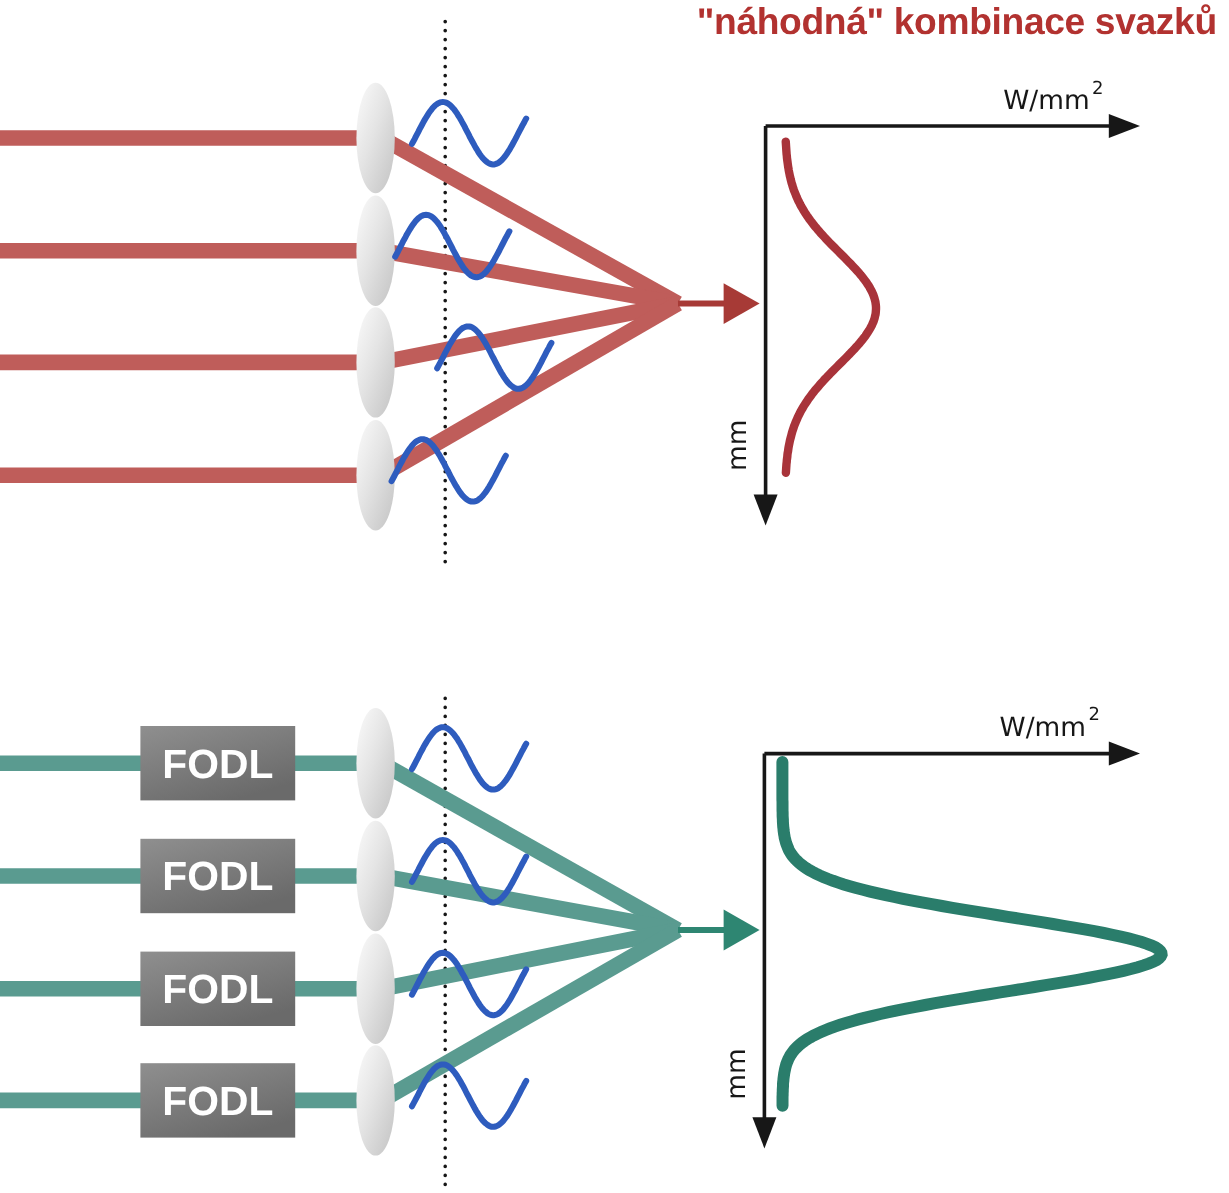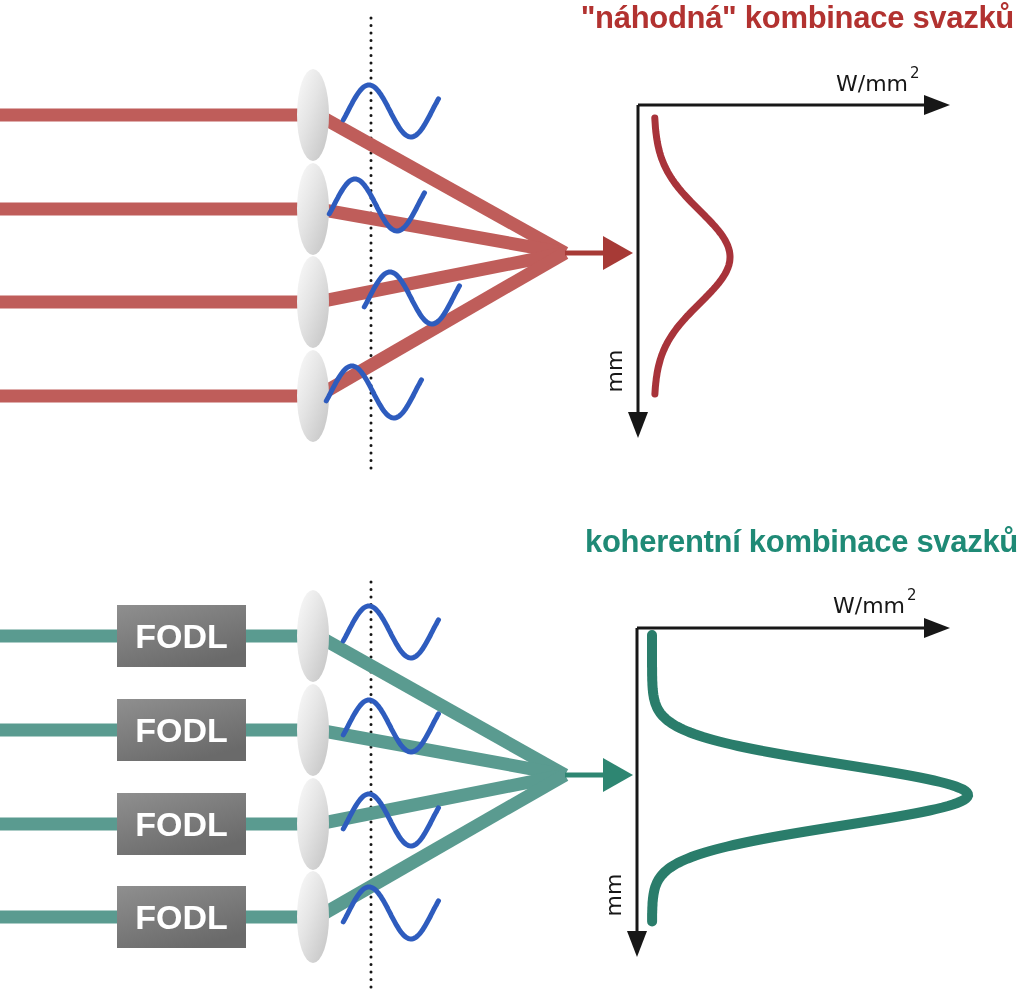--- a/index.html
+++ b/index.html
@@ -94,15 +94,14 @@
         <polygon points="637,957 627,931 647,931" fill="#171717"></polygon>
         <text x="905" y="613" text-anchor="end" class="axis-label">W/mm</text>
         <text x="907" y="600" class="axis-sup">2</text>
         <text x="621" y="895" text-anchor="middle" class="axis-label" transform="rotate(-90 621 895)">mm</text>
         <polyline points="652.0,635.0 652.0,636.5 652.0,638.0 652.0,639.5 652.0,641.0 652.0,642.5 652.0,644.0 652.0,645.5 652.0,647.0 652.0,648.5 652.0,650.0 652.0,651.5 652.0,653.0 652.0,654.5 652.0,656.0 652.0,657.5 652.0,659.0 652.0,660.5 652.0,662.0 652.0,663.5 652.0,665.0 652.0,666.5 652.1,668.0 652.1,669.5 652.1,671.0 652.1,672.5 652.1,674.0 652.1,675.5 652.2,677.0 652.2,678.5 652.2,680.0 652.3,681.5 652.4,683.0 652.4,684.5 652.5,686.0 652.6,687.5 652.7,689.0 652.9,690.5 653.0,692.0 653.2,693.5 653.4,695.0 653.7,696.5 653.9,698.0 654.3,699.5 654.7,701.0 655.1,702.5 655.6,704.0 656.2,705.5 656.8,707.0 657.5,708.5 658.3,710.0 659.3,711.5 660.3,713.0 661.5,714.5 662.8,716.0 664.3,717.5 665.9,719.0 667.7,720.5 669.7,722.0 671.9,723.5 674.3,725.0 677.0,726.5 679.9,728.0 683.0,729.5 686.5,731.0 690.2,732.5 694.2,734.0 698.6,735.5 703.2,737.0 708.2,738.5 713.5,740.0 719.2,741.5 725.2,743.0 731.6,744.5 738.2,746.0 745.3,747.5 752.6,749.0 760.3,750.5 768.2,752.0 776.5,753.5 785.0,755.0 793.8,756.5 802.7,758.0 811.8,759.5 821.1,761.0 830.5,762.5 839.9,764.0 849.4,765.5 858.8,767.0 868.1,768.5 877.4,770.0 886.4,771.5 895.2,773.0 903.8,774.5 912.0,776.0 919.8,777.5 927.1,779.0 934.0,780.5 940.4,782.0 946.2,783.5 951.4,785.0 955.9,786.5 959.7,788.0 962.9,789.5 965.3,791.0 966.9,792.5 967.8,794.0 968.0,795.5 967.3,797.0 965.9,798.5 963.8,800.0 960.9,801.5 957.2,803.0 952.9,804.5 948.0,806.0 942.4,807.5 936.2,809.0 929.5,810.5 922.3,812.0 914.6,813.5 906.5,815.0 898.1,816.5 889.4,818.0 880.4,819.5 871.2,821.0 861.9,822.5 852.5,824.0 843.1,825.5 833.6,827.0 824.2,828.5 814.9,830.0 805.7,831.5 796.7,833.0 787.9,834.5 779.3,836.0 771.0,837.5 762.9,839.0 755.1,840.5 747.7,842.0 740.6,843.5 733.7,845.0 727.3,846.5 721.2,848.0 715.4,849.5 710.0,851.0 704.9,852.5 700.1,854.0 695.6,855.5 691.5,857.0 687.7,858.5 684.2,860.0 680.9,861.5 677.9,863.0 675.2,864.5 672.7,866.0 670.4,867.5 668.3,869.0 666.5,870.5 664.8,872.0 663.3,873.5 661.9,875.0 660.7,876.5 659.6,878.0 658.6,879.5 657.8,881.0 657.0,882.5 656.4,884.0 655.8,885.5 655.2,887.0 654.8,888.5 654.4,890.0 654.1,891.5 653.8,893.0 653.5,894.5 653.3,896.0 653.1,897.5 652.9,899.0 652.8,900.5 652.6,902.0 652.5,903.5 652.5,905.0 652.4,906.5 652.3,908.0 652.3,909.5 652.2,911.0 652.2,912.5 652.1,914.0 652.1,915.5 652.1,917.0 652.1,918.5 652.1,920.0 652.1,921.5" fill="none" stroke="#2a7d6b" stroke-width="10" stroke-linecap="round"></polyline>
       </g>
   </svg>
 
   <div class="panel-title" id="title-random" style="color: rgb(178, 50, 48);">"náhodná" kombinace svazků</div>
 
-  <div class="panel-title" id="title-coherent" style="color: rgb(31, 138, 118);">koherentní kombinace svazků</div>
 
 </div>
 
 </body></html>

